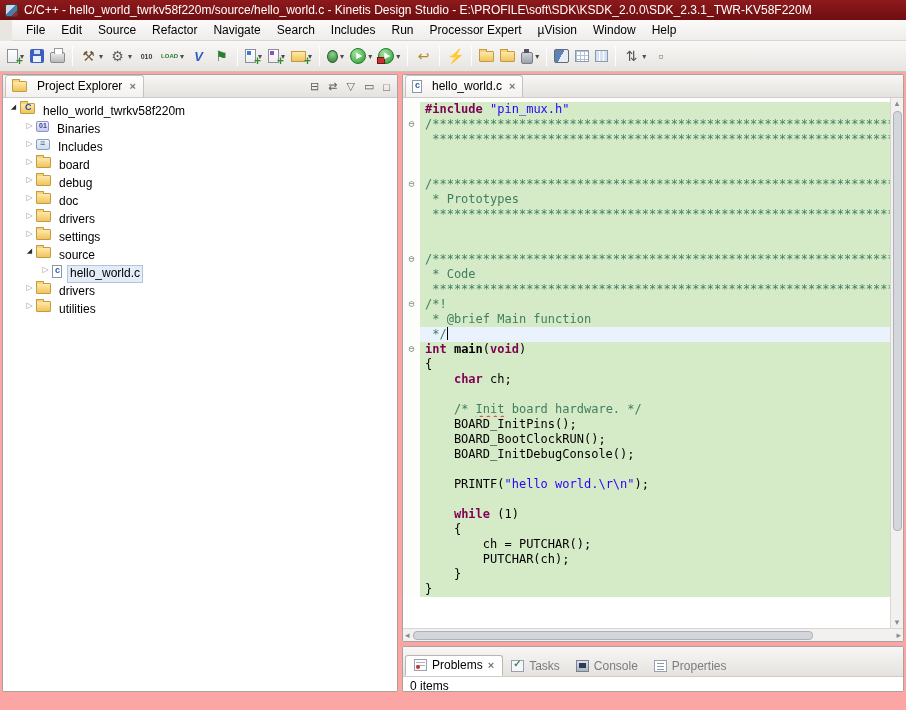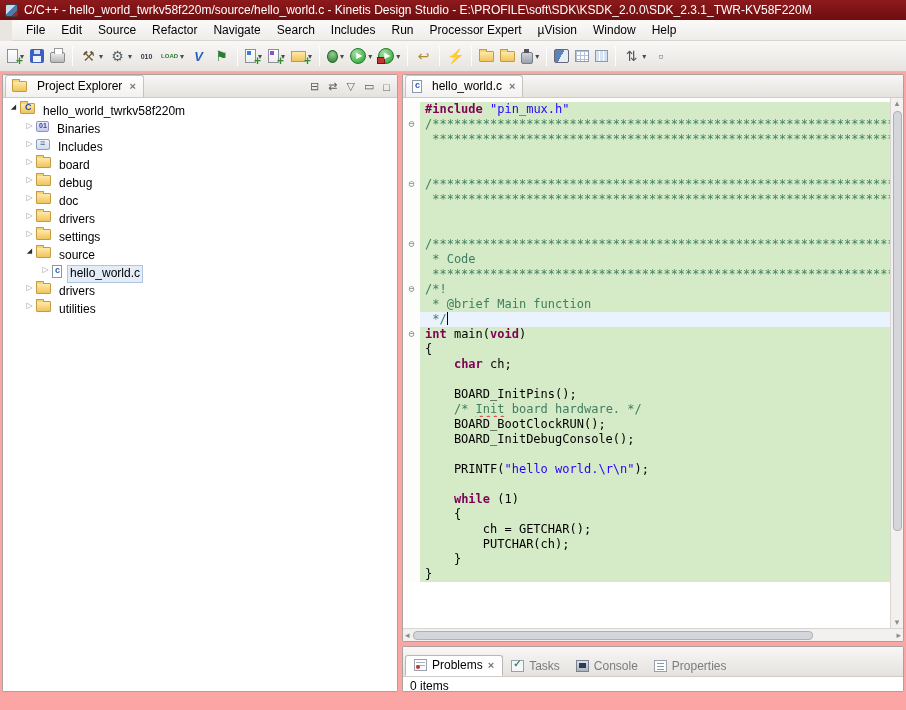--- a/index.html
+++ b/index.html
@@ -93,21 +93,21 @@
   
   .rightcol { flex:1; display:flex; flex-direction:column; min-width:0; }
   .editor-view { height:568px; flex:none; }
   .editor-body { flex:1; display:flex; overflow:hidden; background:#fff; }
   .code-wrap { flex:1; overflow:hidden; padding-top:4px; background:#fff; }
   .cl { height:15px; display:flex; font:12px/15px "DejaVu Sans Mono", monospace; }
   .clfold { width:17px; flex:none; text-align:center; font-size:10px; line-height:14px; color:#7d8d7d; background:#fdfefc; }
   .cltext { flex:1; min-width:0; background:#d5eac6; padding-left:5px; white-space:pre; overflow:hidden; }
   .cltext.cur { background:#eaf3fd; }
   .tk-p { color:#000; }
-  .tk-b { color:#000; font-weight:normal; }
+  .tk-b { color:#000; font-weight:bold; }
   .tk-k, .tk-pp { color:#7f0055; font-weight:bold; }
   .tk-s { color:#2a00ff; }
   .tk-c { color:#3f7f5f; }
   .tk-cm { color:#3f7f5f; text-decoration:underline; text-decoration-style:wavy; text-decoration-color:#e04545; text-underline-offset:2px; }
   .tk-cur { display:inline-block; width:0; border-left:1px solid #000; height:13px; vertical-align:-2px; }
   .vscroll { width:13px; flex:none; background:#f2f1ef; border-left:1px solid #d9d6d2;
              display:flex; flex-direction:column; align-items:center; }
   .hscroll { height:13px; flex:none; background:#f2f1ef; border-top:1px solid #d9d6d2;
              display:flex; align-items:center; padding:0 2px; }
   .sarrow { color:#8b8b8b; font-size:9px; line-height:11px; }
@@ -374,20 +374,24 @@
                 <div class="cl">
                   <span class="clfold"></span>
                   <span class="cltext"></span>
                 </div>
                 <div class="cl">
                   <span class="clfold">⊖</span>
                   <span class="cltext"><span class="tk-c">/*********************************************************************************************</span></span>
                 </div>
                 <div class="cl">
                   <span class="clfold"></span>
+                  <span class="cltext"><span class="tk-c"> * Prototypes</span></span>
+                </div>
+                <div class="cl">
+                  <span class="clfold"></span>
                   <span class="cltext"><span class="tk-c"> ********************************************************************************************/</span></span>
                 </div>
                 <div class="cl">
                   <span class="clfold"></span>
                   <span class="cltext"></span>
                 </div>
                 <div class="cl">
                   <span class="clfold"></span>
                   <span class="cltext"></span>
                 </div>
@@ -426,28 +430,28 @@
                 <div class="cl">
                   <span class="clfold"></span>
                   <span class="cltext"><span class="tk-p">    </span><span class="tk-k">char</span><span class="tk-p"> ch;</span></span>
                 </div>
                 <div class="cl">
                   <span class="clfold"></span>
                   <span class="cltext"></span>
                 </div>
                 <div class="cl">
                   <span class="clfold"></span>
+                  <span class="cltext"><span class="tk-p">    </span><span class="tk-c">/* </span><span class="tk-cm">Init</span><span class="tk-c"> board hardware. */</span></span>
+                </div>
+                <div class="cl">
+                  <span class="clfold"></span>
                   <span class="cltext"><span class="tk-p">    BOARD_InitPins();</span></span>
                 </div>
                 <div class="cl">
                   <span class="clfold"></span>
-                  <span class="cltext"><span class="tk-p">    </span><span class="tk-c">/* </span><span class="tk-cm">Init</span><span class="tk-c"> board hardware. */</span></span>
-                </div>
-                <div class="cl">
-                  <span class="clfold"></span>
                   <span class="cltext"><span class="tk-p">    BOARD_BootClockRUN();</span></span>
                 </div>
                 <div class="cl">
                   <span class="clfold"></span>
                   <span class="cltext"><span class="tk-p">    BOARD_InitDebugConsole();</span></span>
                 </div>
                 <div class="cl">
                   <span class="clfold"></span>
                   <span class="cltext"></span>
                 </div>
@@ -462,21 +466,21 @@
                 <div class="cl">
                   <span class="clfold"></span>
                   <span class="cltext"><span class="tk-p">    </span><span class="tk-k">while</span><span class="tk-p"> (1)</span></span>
                 </div>
                 <div class="cl">
                   <span class="clfold"></span>
                   <span class="cltext"><span class="tk-p">    {</span></span>
                 </div>
                 <div class="cl">
                   <span class="clfold"></span>
-                  <span class="cltext"><span class="tk-p">        ch = GETCHAR();</span></span>
+                  <span class="cltext"><span class="tk-p">        ch = PUTCHAR();</span></span>
                 </div>
                 <div class="cl">
                   <span class="clfold"></span>
                   <span class="cltext"><span class="tk-p">        PUTCHAR(ch);</span></span>
                 </div>
                 <div class="cl">
                   <span class="clfold"></span>
                   <span class="cltext"><span class="tk-p">    }</span></span>
                 </div>
                 <div class="cl">

